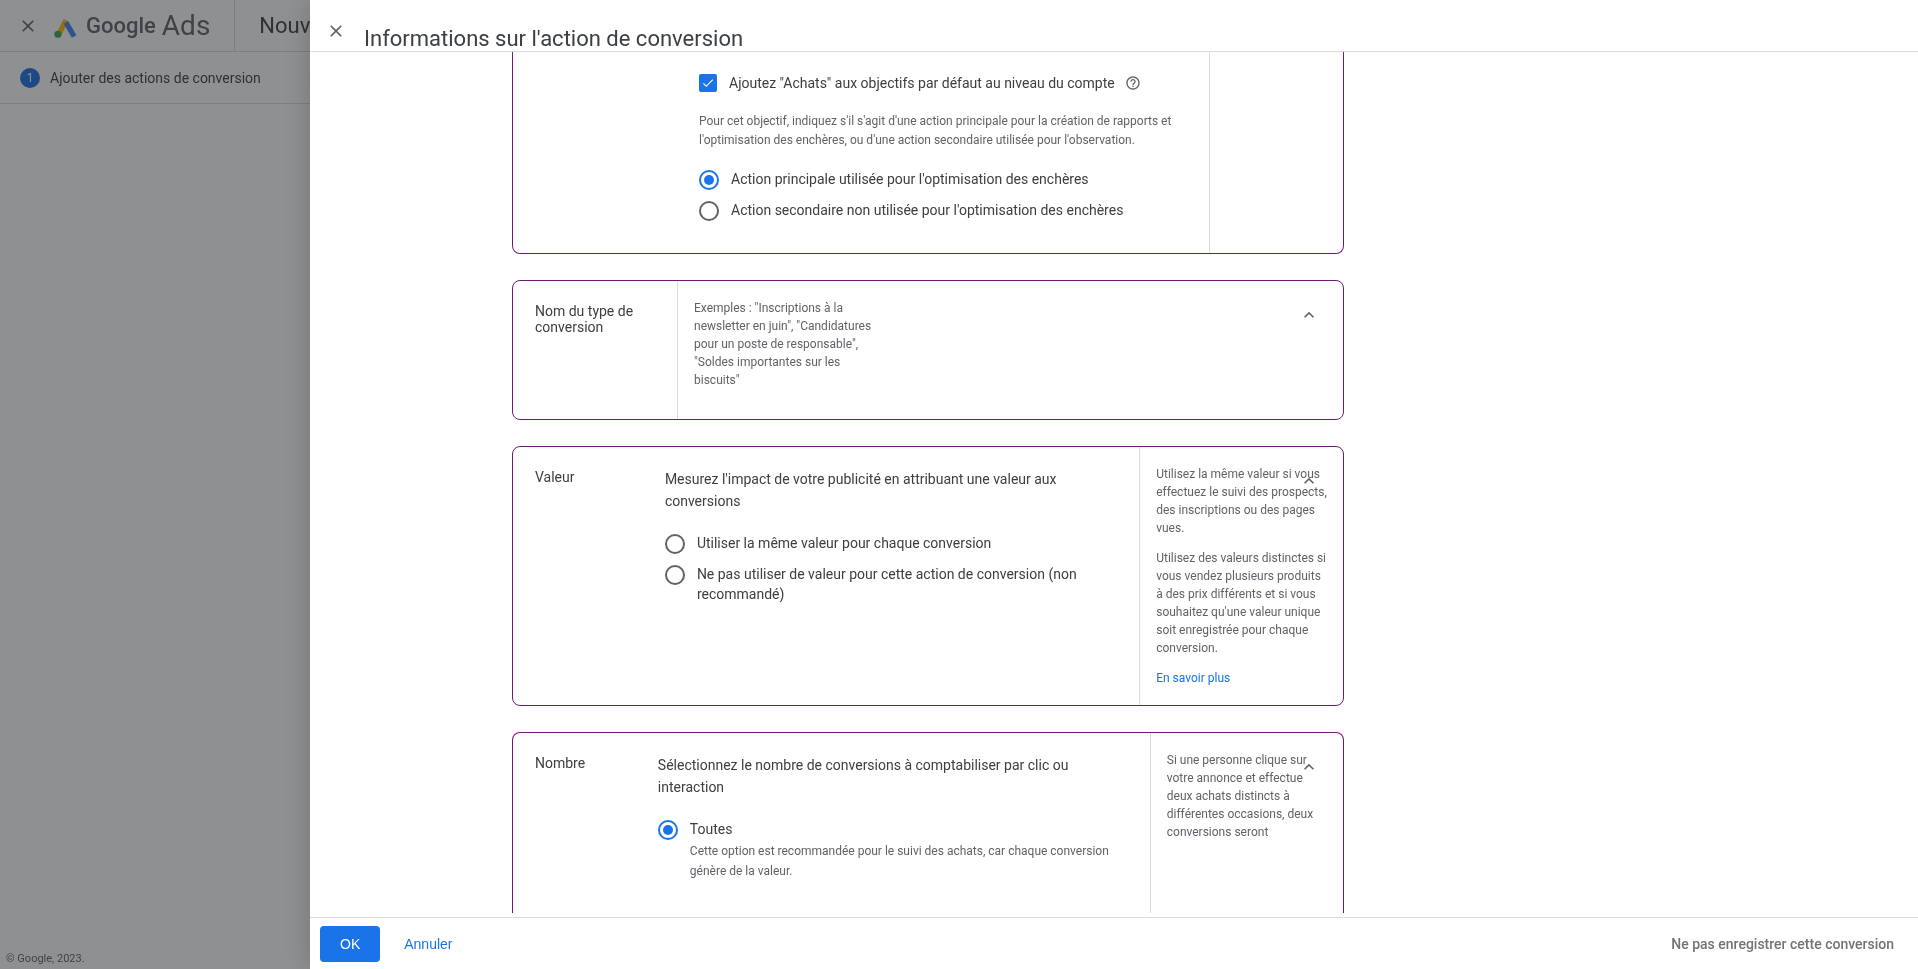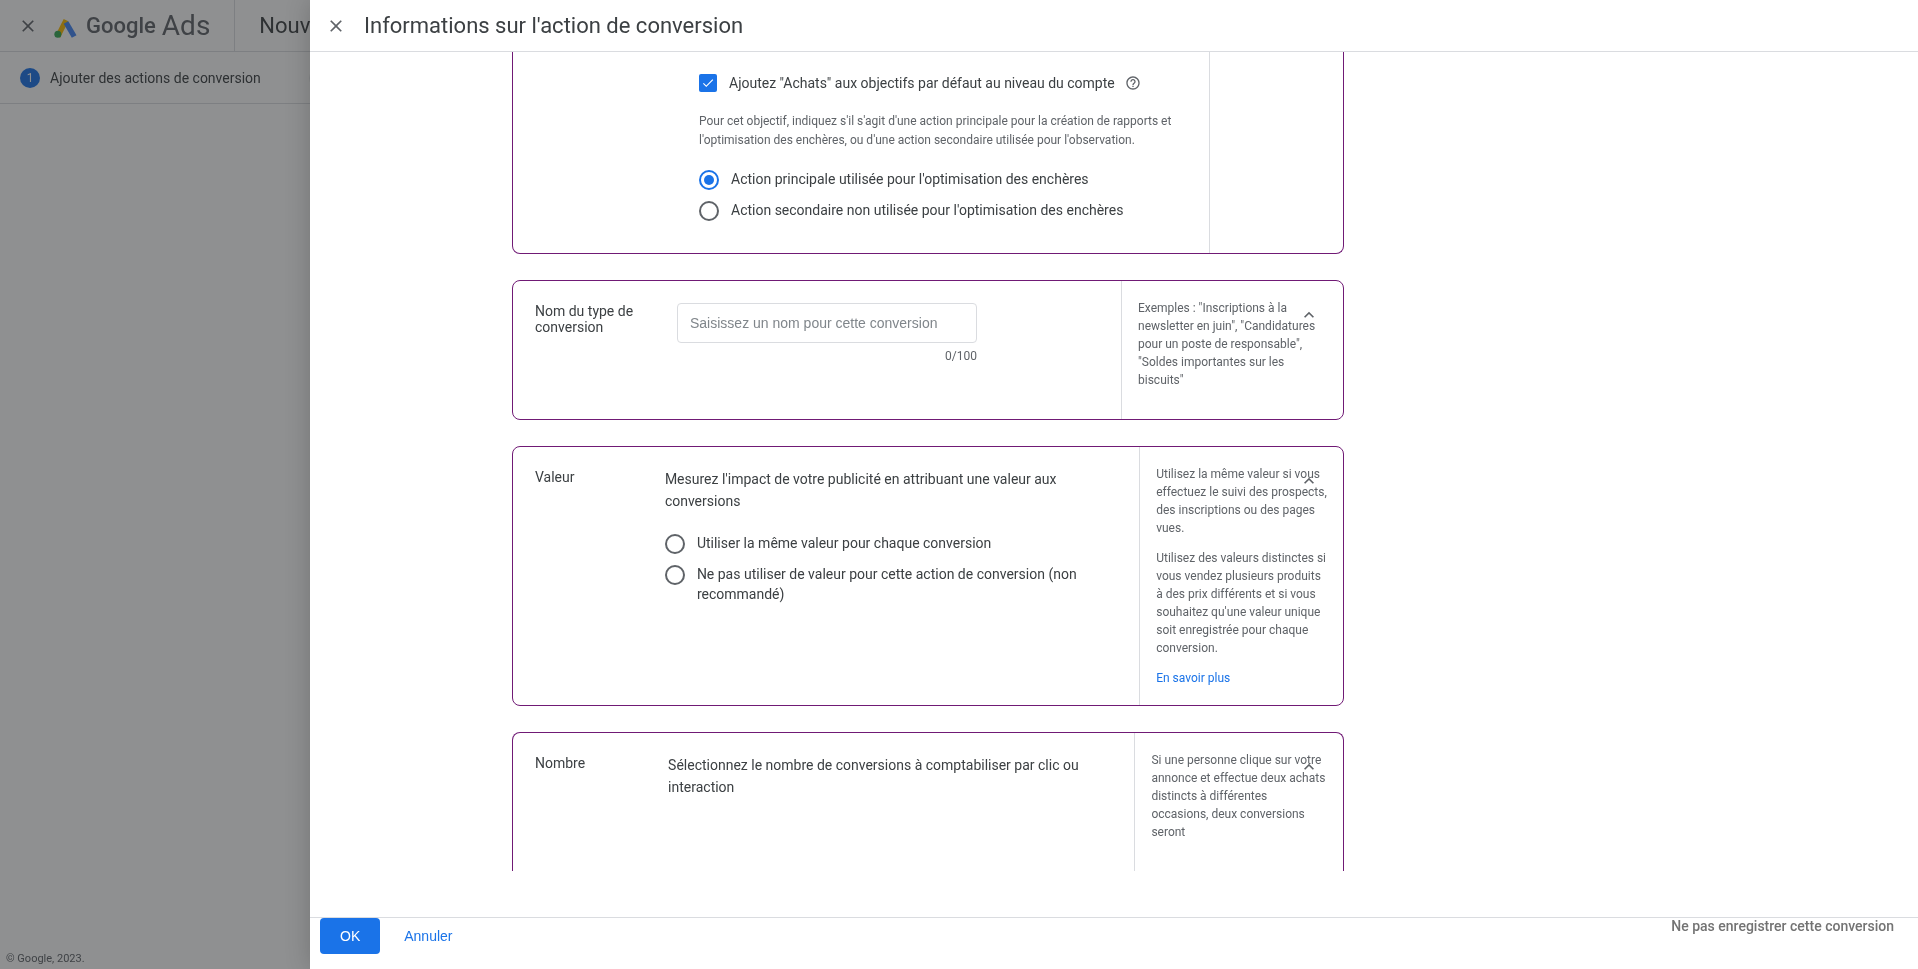--- a/index.html
+++ b/index.html
@@ -105,21 +105,21 @@
     left: 310px; right: 0;
     background: #fff;
     display: flex;
     flex-direction: column;
     box-shadow: 0 0 24px rgba(0,0,0,0.2);
   }
   .modal-header {
     height: 52px;
     flex: 0 0 52px;
     display: flex;
-    align-items: center;
+    align-items: flex-end;
     padding: 0 12px 0 6px;
     border-bottom: 1px solid #dadce0;
   }
   .icon-btn {
     width: 40px; height: 40px;
     display: flex; align-items: center; justify-content: center;
     border-radius: 50%;
     color: #5f6368;
   }
   .modal-title {
@@ -261,21 +261,21 @@
     text-decoration: none;
     font-size: 12px;
   }
 
   
   .modal-footer {
     height: 52px;
     flex: 0 0 52px;
     border-top: 1px solid #dadce0;
     display: flex;
-    align-items: flex-start;
+    align-items: center;
     padding: 0 24px 0 10px;
   }
   .btn {
     height: 36px;
     padding: 0 20px;
     border-radius: 4px;
     font-size: 14px;
     font-weight: 500;
     display: inline-flex;
     align-items: center;
@@ -367,24 +367,20 @@
           <div class="radio-row">
             <div class="radio"></div>
             <span>Action secondaire non utilisée pour l'optimisation des enchères</span>
           </div>
         </div>
         <div class="right" style="border-left:1px solid #dadce0;"></div>
       </div>
 
       <div class="card">
         <div class="left">Nom du type de conversion</div>
-        <div class="middle">
-          <input class="text-field" type="text" placeholder="Saisissez un nom pour cette conversion" style="">
-          <div class="char-count">0/100</div>
-        </div>
         <div class="right">
           <p>Exemples : "Inscriptions à la newsletter en juin", "Candidatures pour un poste de responsable", "Soldes importantes sur les biscuits"</p>
         </div>
         <div class="icon-btn collapse-toggle">
           <svg width="20" height="20" viewBox="0 0 24 24">
               <path fill="#5f6368" d="M7.41 15.41 12 10.83l4.59 4.58L18 14l-6-6-6 6z"></path>
             </svg>
         </div>
       </div>
 
@@ -410,20 +406,27 @@
           <svg width="20" height="20" viewBox="0 0 24 24">
               <path fill="#5f6368" d="M7.41 15.41 12 10.83l4.59 4.58L18 14l-6-6-6 6z"></path>
             </svg>
         </div>
       </div>
 
       <div class="card" style="margin-bottom:0; border-bottom:none; border-bottom-left-radius:0; border-bottom-right-radius:0;">
         <div class="left">Nombre</div>
         <div class="middle">
           <div class="hint" style="font-size:14px;color:#3c4043;">Sélectionnez le nombre de conversions à comptabiliser par clic ou interaction</div>
+          <div class="radio-row">
+            <div class="radio checked"></div>
+            <div>
+              <div>Toutes</div>
+              <div class="radio-sub">Cette option est recommandée pour le suivi des achats, car chaque conversion génère de la valeur.</div>
+            </div>
+          </div>
         </div>
         <div class="right">
           <p>Si une personne clique sur votre annonce et effectue deux achats distincts à différentes occasions, deux conversions seront</p>
         </div>
         <div class="icon-btn collapse-toggle">
           <svg width="20" height="20" viewBox="0 0 24 24">
               <path fill="#5f6368" d="M7.41 15.41 12 10.83l4.59 4.58L18 14l-6-6-6 6z"></path>
             </svg>
         </div>
       </div>

